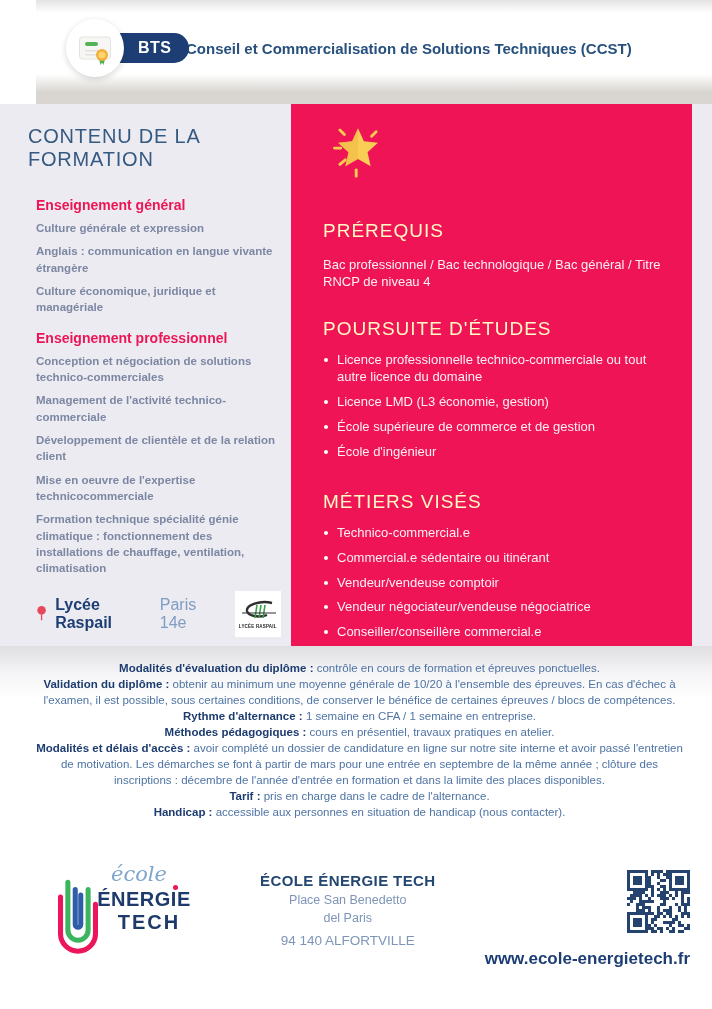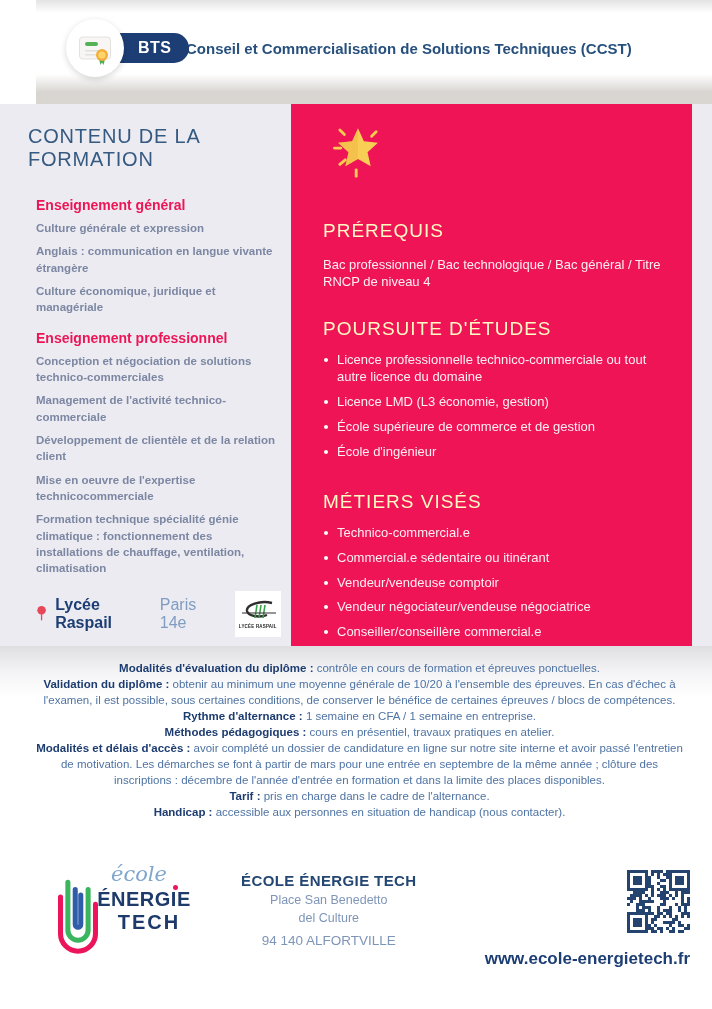--- a/index.html
+++ b/index.html
@@ -46,21 +46,21 @@
   .pk-list li::before{content:"";position:absolute;left:1px;top:6px;width:4px;height:4px;
                       border-radius:50%;background:#fff;}
 
   
   .lower{height:268px;box-sizing:border-box;padding-top:14px;
          background:linear-gradient(180deg,#dfdfe2 0,#f4f4f6 26px,#ffffff 52px);text-align:center;}
   .info{margin:0 28px 0 35px;max-width:650px;}
   .info-item{font-size:11.5px;line-height:16px;color:#4E73A4;}
   .info-item b{color:#1D3C70;font-weight:700;}
 
-  footer{display:flex;align-items:flex-start;margin:42px 0 0 55px;}
+  footer{display:flex;align-items:flex-start;margin:42px 0 0 55px;gap:19px;}
   .eet-logo{width:138px;position:relative;height:96px;}
   .ecole-script{font-family:"DejaVu Serif",serif;font-style:italic;font-size:21px;color:#7FA6CC;
                 margin-left:30px;}
   .u-mark{position:absolute;left:0;top:16px;}
   .eet-text{margin-left:40px;margin-top:2px;}
   .l2{position:relative;display:inline-block;font-size:20px;font-weight:800;color:#1D3A6B;letter-spacing:.5px;}
   .pink-dot{position:absolute;top:-3px;right:13px;width:5px;height:5px;border-radius:50%;background:#EC145A;}
   .l3{font-size:20px;font-weight:800;color:#1D3A6B;letter-spacing:2px;margin-left:10px;}
   .addr{margin-left:48px;padding-top:10px;}
   .addr h3{margin:0;font-size:15px;font-weight:700;color:#234672;letter-spacing:.4px;}
@@ -221,21 +221,21 @@
             <span>ÉNERGIE</span>
             <i class="pink-dot"></i>
           </div>
           <div class="l3">TECH</div>
         </div>
       </div>
 
       <div class="addr">
         <h3>ÉCOLE ÉNERGIE TECH</h3>
         <p class="first">Place San Benedetto</p>
-        <p>del Culture</p>
+        <p>del Paris</p>
         <p class="city">94 140 ALFORTVILLE</p>
       </div>
 
       <div class="qr-block">
         <div><svg width="63" height="63" fill="#24436F">
               <rect x="0" y="0" width="3" height="3"></rect>
               <rect x="3" y="0" width="3" height="3"></rect>
               <rect x="6" y="0" width="3" height="3"></rect>
               <rect x="9" y="0" width="3" height="3"></rect>
               <rect x="12" y="0" width="3" height="3"></rect>

